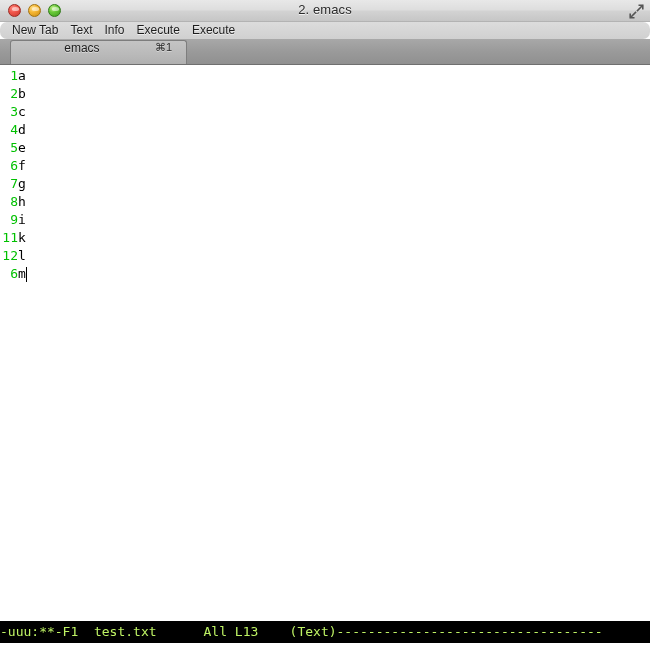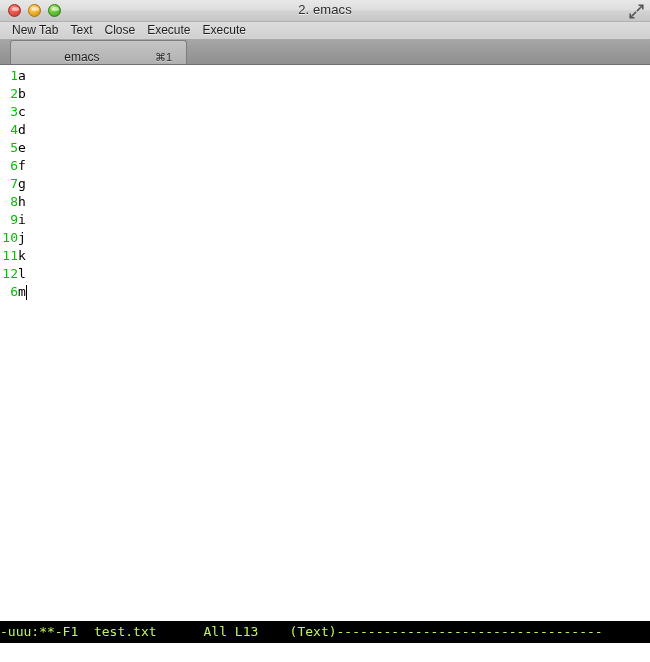--- a/index.html
+++ b/index.html
@@ -92,20 +92,21 @@
 
   
   .menubar {
     height: 17px;
     flex: 0 0 17px;
     background: linear-gradient(to bottom, #dcdcdc 0%, #d0d0d0 100%);
     display: flex;
     align-items: center;
     padding-left: 6px;
     box-sizing: border-box;
+    border-radius: 7px;
   }
   .menu-item {
     font-size: 12px;
     color: #1d1d1d;
     padding: 0 6px;
     line-height: 17px;
     white-space: nowrap;
     text-shadow: 0 1px 0 rgba(255,255,255,0.6);
   }
 
@@ -123,21 +124,21 @@
   }
   .tab {
     height: 24px;
     width: 177px;
     box-sizing: border-box;
     background: linear-gradient(to bottom, #c4c4c4 0%, #b9b9b9 60%, #b0b0b0 100%);
     border: 1px solid #7d7d7d;
     border-bottom: none;
     border-radius: 3px 3px 0 0;
     display: flex;
-    align-items: flex-end;
+    align-items: flex-start;
     justify-content: space-between;
     padding: 0 14px 0 12px;
     position: relative;
   }
   .tab-label {
     font-size: 12px;
     color: #1d1d1d;
     text-shadow: 0 1px 0 rgba(255,255,255,0.45);
     flex: 1;
     text-align: center;
@@ -226,21 +227,21 @@
       <svg width="17" height="17" viewBox="0 0 17 17" aria-hidden="true">
         <path d="M9.5 7.5 L14.5 2.5 M11.3 2.3 L14.8 2.3 L14.8 5.8" stroke="#555" stroke-width="1.6" fill="none" stroke-linecap="square"></path>
         <path d="M7.5 9.5 L2.5 14.5 M5.7 14.7 L2.2 14.7 L2.2 11.2" stroke="#555" stroke-width="1.6" fill="none" stroke-linecap="square"></path>
       </svg>
     </div>
   </div>
 
   <div class="menubar">
     <div class="menu-item">New Tab</div>
     <div class="menu-item">Text</div>
-    <div class="menu-item">Close</div>
+    <div class="menu-item">Info</div>
     <div class="menu-item">Execute</div>
     <div class="menu-item">Execute</div>
   </div>
 
   <div class="tabbar">
     <div class="tab">
       <span class="tab-label">emacs</span>
       <span class="tab-shortcut">⌘1</span>
     </div>
   </div>
@@ -249,21 +250,20 @@
     <div class="buffer" id="buffer">
         <div class="bline"><span class="lnum">1</span><span class="btext">a</span></div>
         <div class="bline"><span class="lnum">2</span><span class="btext">b</span></div>
         <div class="bline"><span class="lnum">3</span><span class="btext">c</span></div>
         <div class="bline"><span class="lnum">4</span><span class="btext">d</span></div>
         <div class="bline"><span class="lnum">5</span><span class="btext">e</span></div>
         <div class="bline"><span class="lnum">6</span><span class="btext">f</span></div>
         <div class="bline"><span class="lnum">7</span><span class="btext">g</span></div>
         <div class="bline"><span class="lnum">8</span><span class="btext">h</span></div>
         <div class="bline"><span class="lnum">9</span><span class="btext">i</span></div>
-        <div class="bline"><span class="lnum">10</span><span class="btext">j</span></div>
         <div class="bline"><span class="lnum">11</span><span class="btext">k</span></div>
         <div class="bline"><span class="lnum">12</span><span class="btext">l</span></div>
         <div class="bline"><span class="lnum">6</span><span class="btext">m</span><span class="caret"></span></div>
       </div>
 
     <div class="modeline">-uuu:**-F1  test.txt      All L13    (Text)----------------------------------</div>
     <div class="minibuffer"></div>
   </div>
 
 </div>

